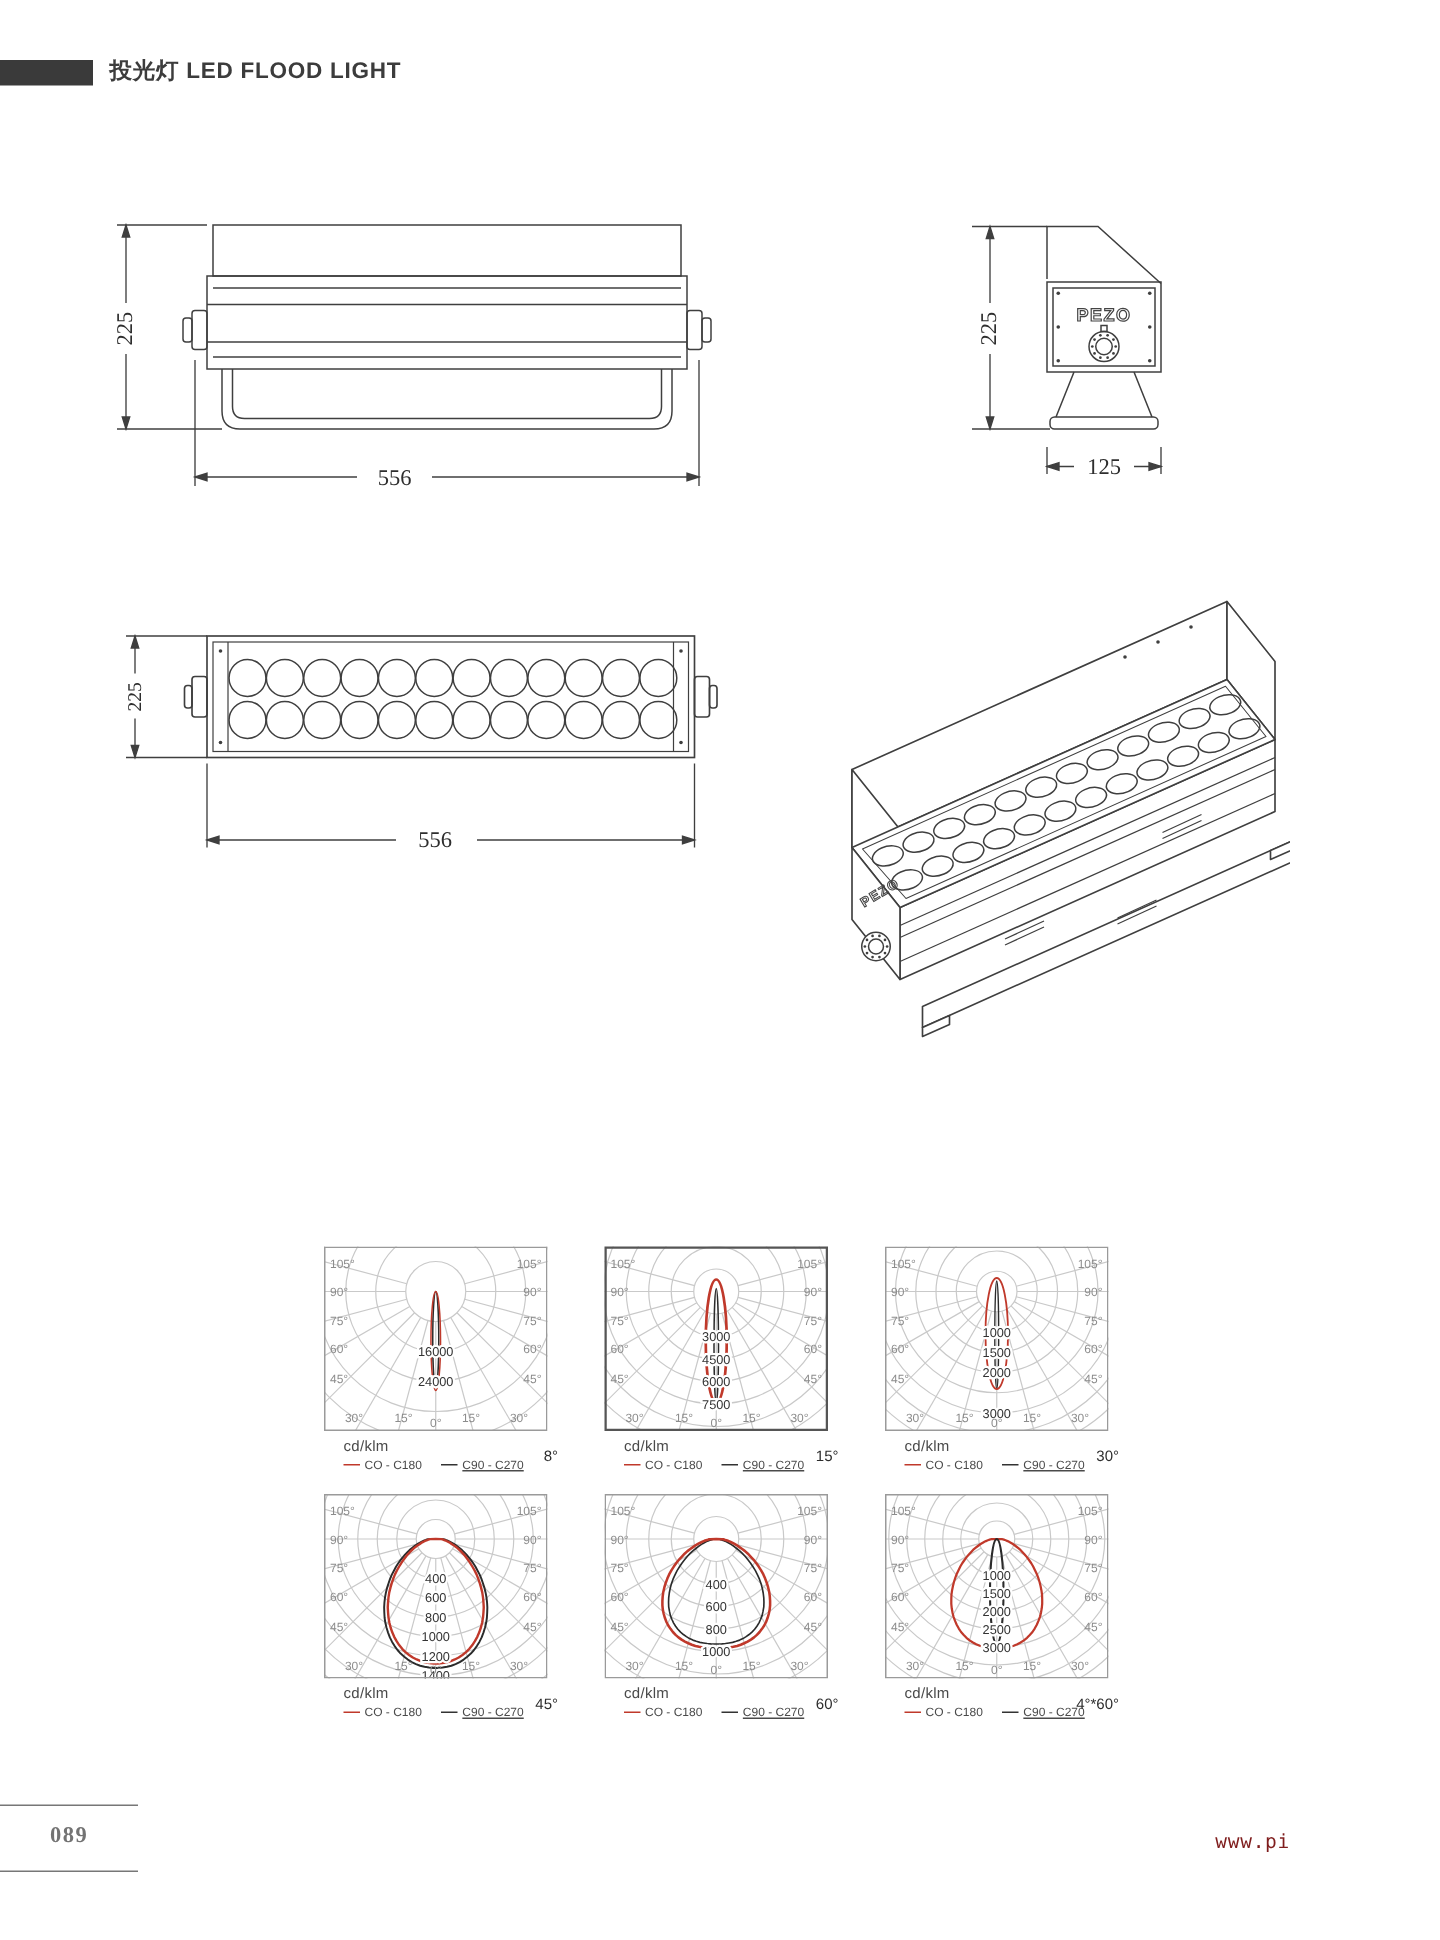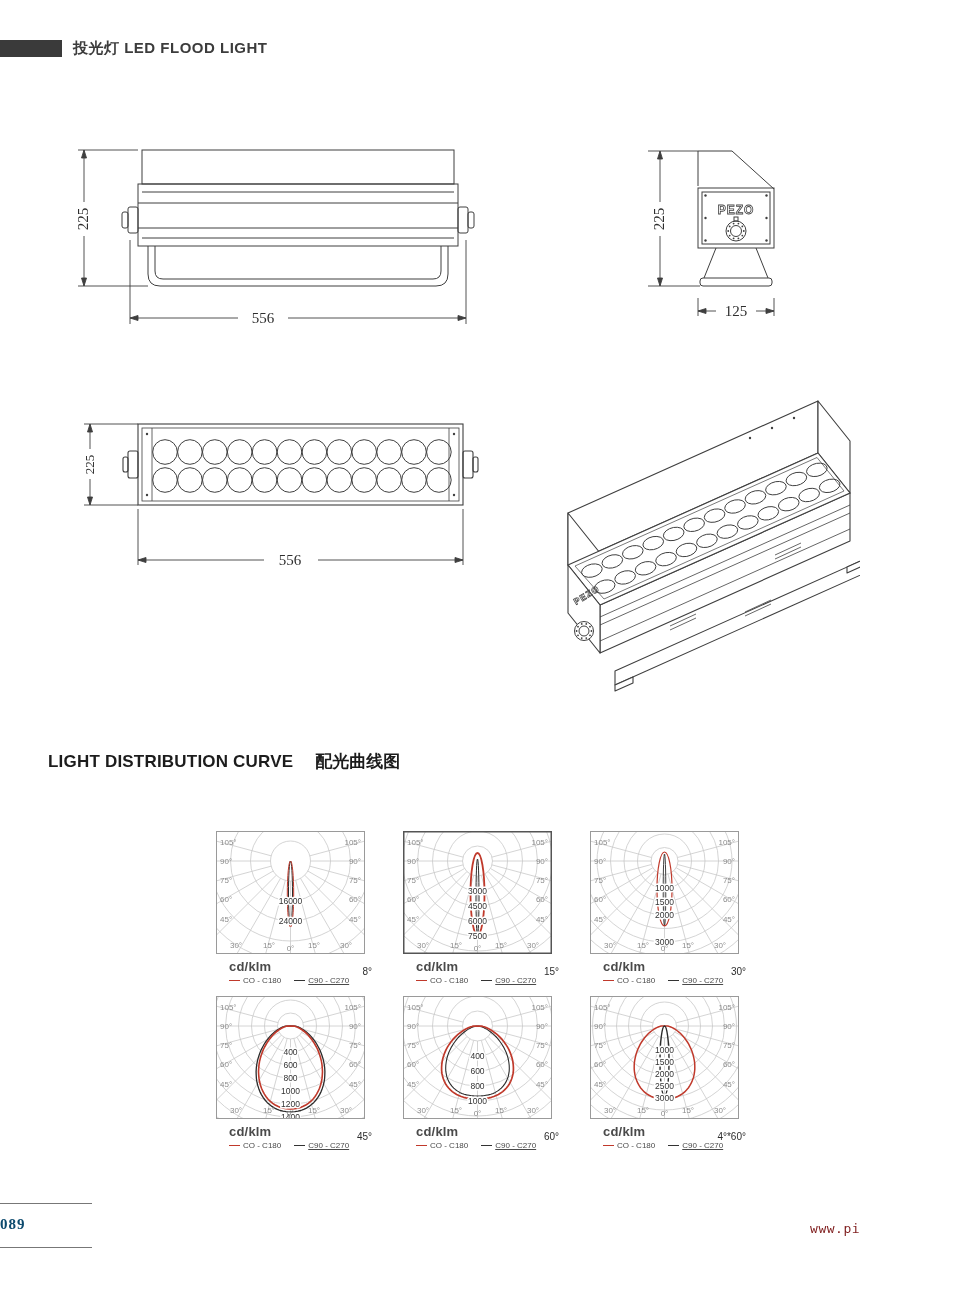--- a/index.html
+++ b/index.html
@@ -11,30 +11,30 @@
   .header-title{left:73px;top:38px;height:20px;line-height:20px;font-size:15px;font-weight:600;
                 color:#3c3c3c;letter-spacing:.5px;white-space:nowrap;}
   
   .section-title{left:48px;top:750px;font-size:17px;color:#1c1c1c;white-space:nowrap;}
   .section-title .en{font-weight:600;letter-spacing:.2px;}
   .section-title .zh{font-weight:700;margin-left:22px;}
   
   .chart-cell{position:absolute;width:160px;}
   .plot{width:149px;height:123px;}
   .legend{position:relative;width:152px;margin-top:5px;padding-left:13px;box-sizing:border-box;}
-  .legend .unit{font-size:13px;font-weight:700;color:#4a4a4a;letter-spacing:.2px;}
+  .legend .unit{font-size:10px;font-weight:400;color:#4a4a4a;letter-spacing:.2px;}
   .legend .entries{font-size:8px;color:#4a4a4a;margin-top:2px;white-space:nowrap;}
   .legend .sw{display:inline-block;width:11px;border-top:1.6px solid #333;vertical-align:2px;margin-right:3px;}
   .legend .sw.red{border-top-color:#c0392b;}
   .legend .entry2{margin-left:13px;text-decoration:underline;}
   .legend .beam{position:absolute;right:-4px;top:7px;font-size:10px;color:#2d2d2d;white-space:nowrap;}
   
   .footer-line{left:0;height:0;border-top:1px solid #777;}
-  .page-number{left:0;top:1216px;width:92px;text-align:left;font-family:"Liberation Serif",serif;
-               font-weight:700;font-size:15px;letter-spacing:1px;color:#0c4a6e;}
+  .page-number{left:0;top:1216px;width:92px;text-align:center;font-family:"Liberation Serif",serif;
+               font-weight:700;font-size:15px;letter-spacing:1px;color:#737373;}
   .website{left:0;top:1221px;width:960px;text-align:right;font-family:"DejaVu Sans Mono",monospace;
            font-size:13px;color:#7f1d1d;letter-spacing:.5px;}
   svg text.dim{font-family:"Liberation Serif",serif;fill:#2e2e2e;}
   svg text.brand{font-family:"Liberation Sans",sans-serif;font-weight:700;fill:none;stroke:#444;}
 </style>
 </head>
 <body>
 
 <div class="page">
 
@@ -251,23 +251,20 @@
         <circle cx="61.71018407168164" cy="255.04732878574708" r="0.9" fill="#3f3f3f" stroke="none"></circle>
         <circle cx="58.00518407168164" cy="252.35548871948723" r="0.9" fill="#3f3f3f" stroke="none"></circle>
         <circle cx="56.59" cy="248" r="0.9" fill="#3f3f3f" stroke="none"></circle>
         <circle cx="58.00518407168164" cy="243.64451128051277" r="0.9" fill="#3f3f3f" stroke="none"></circle>
         <circle cx="61.71018407168164" cy="240.95267121425292" r="0.9" fill="#3f3f3f" stroke="none"></circle>
         <circle cx="66.28981592831836" cy="240.95267121425292" r="0.9" fill="#3f3f3f" stroke="none"></circle>
         <circle cx="69.99481592831836" cy="243.64451128051277" r="0.9" fill="#3f3f3f" stroke="none"></circle>
       </g>
   </svg>
 
-  <div class="abs section-title">
-    <span class="en">LIGHT DISTRIBUTION CURVE</span><span class="zh">配光曲线图</span>
-  </div>
 
   <div class="chart-cell" style="left:216px;top:831px">
     <div class="plot"><svg width="149" height="123" viewBox="0 0 149 123">
           <defs>
             <clipPath id="clip0">
               <rect x="0" y="0" width="149" height="123"></rect>
             </clipPath>
           </defs>
           <g clip-path="url(#clip0)">
             <circle cx="74.5" cy="30" r="20" fill="none" stroke="#c9c9c9" stroke-width="0.8"></circle>

